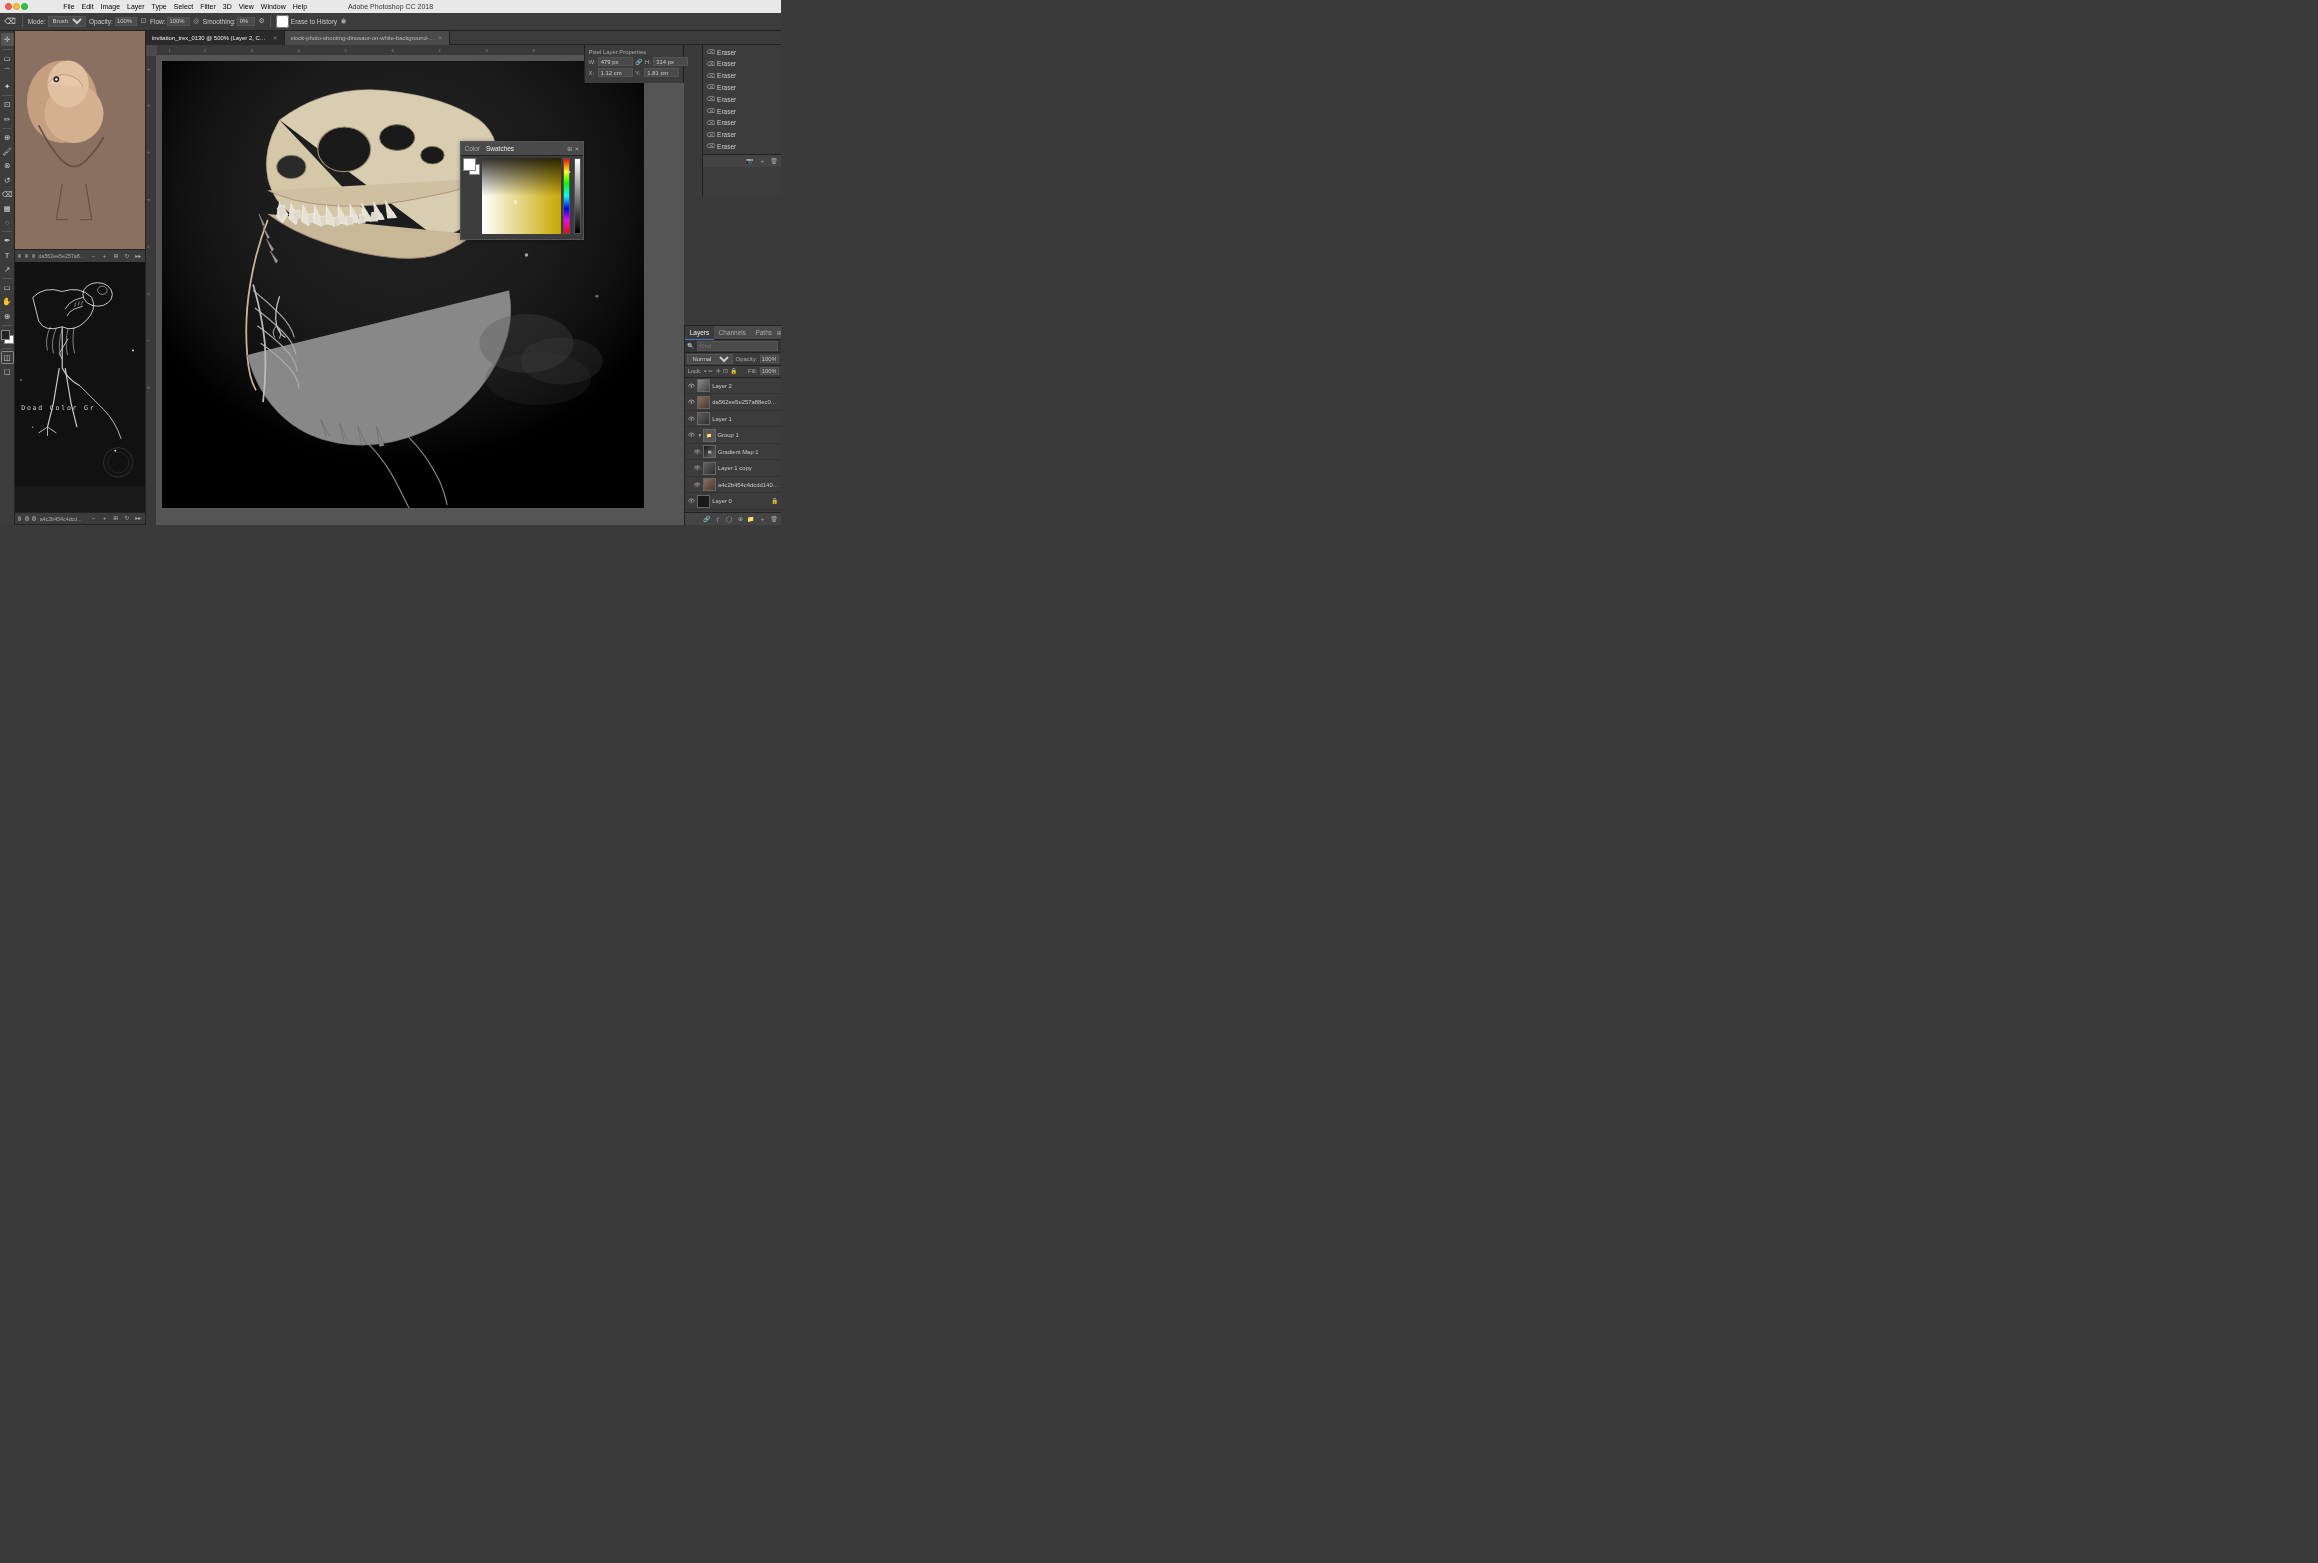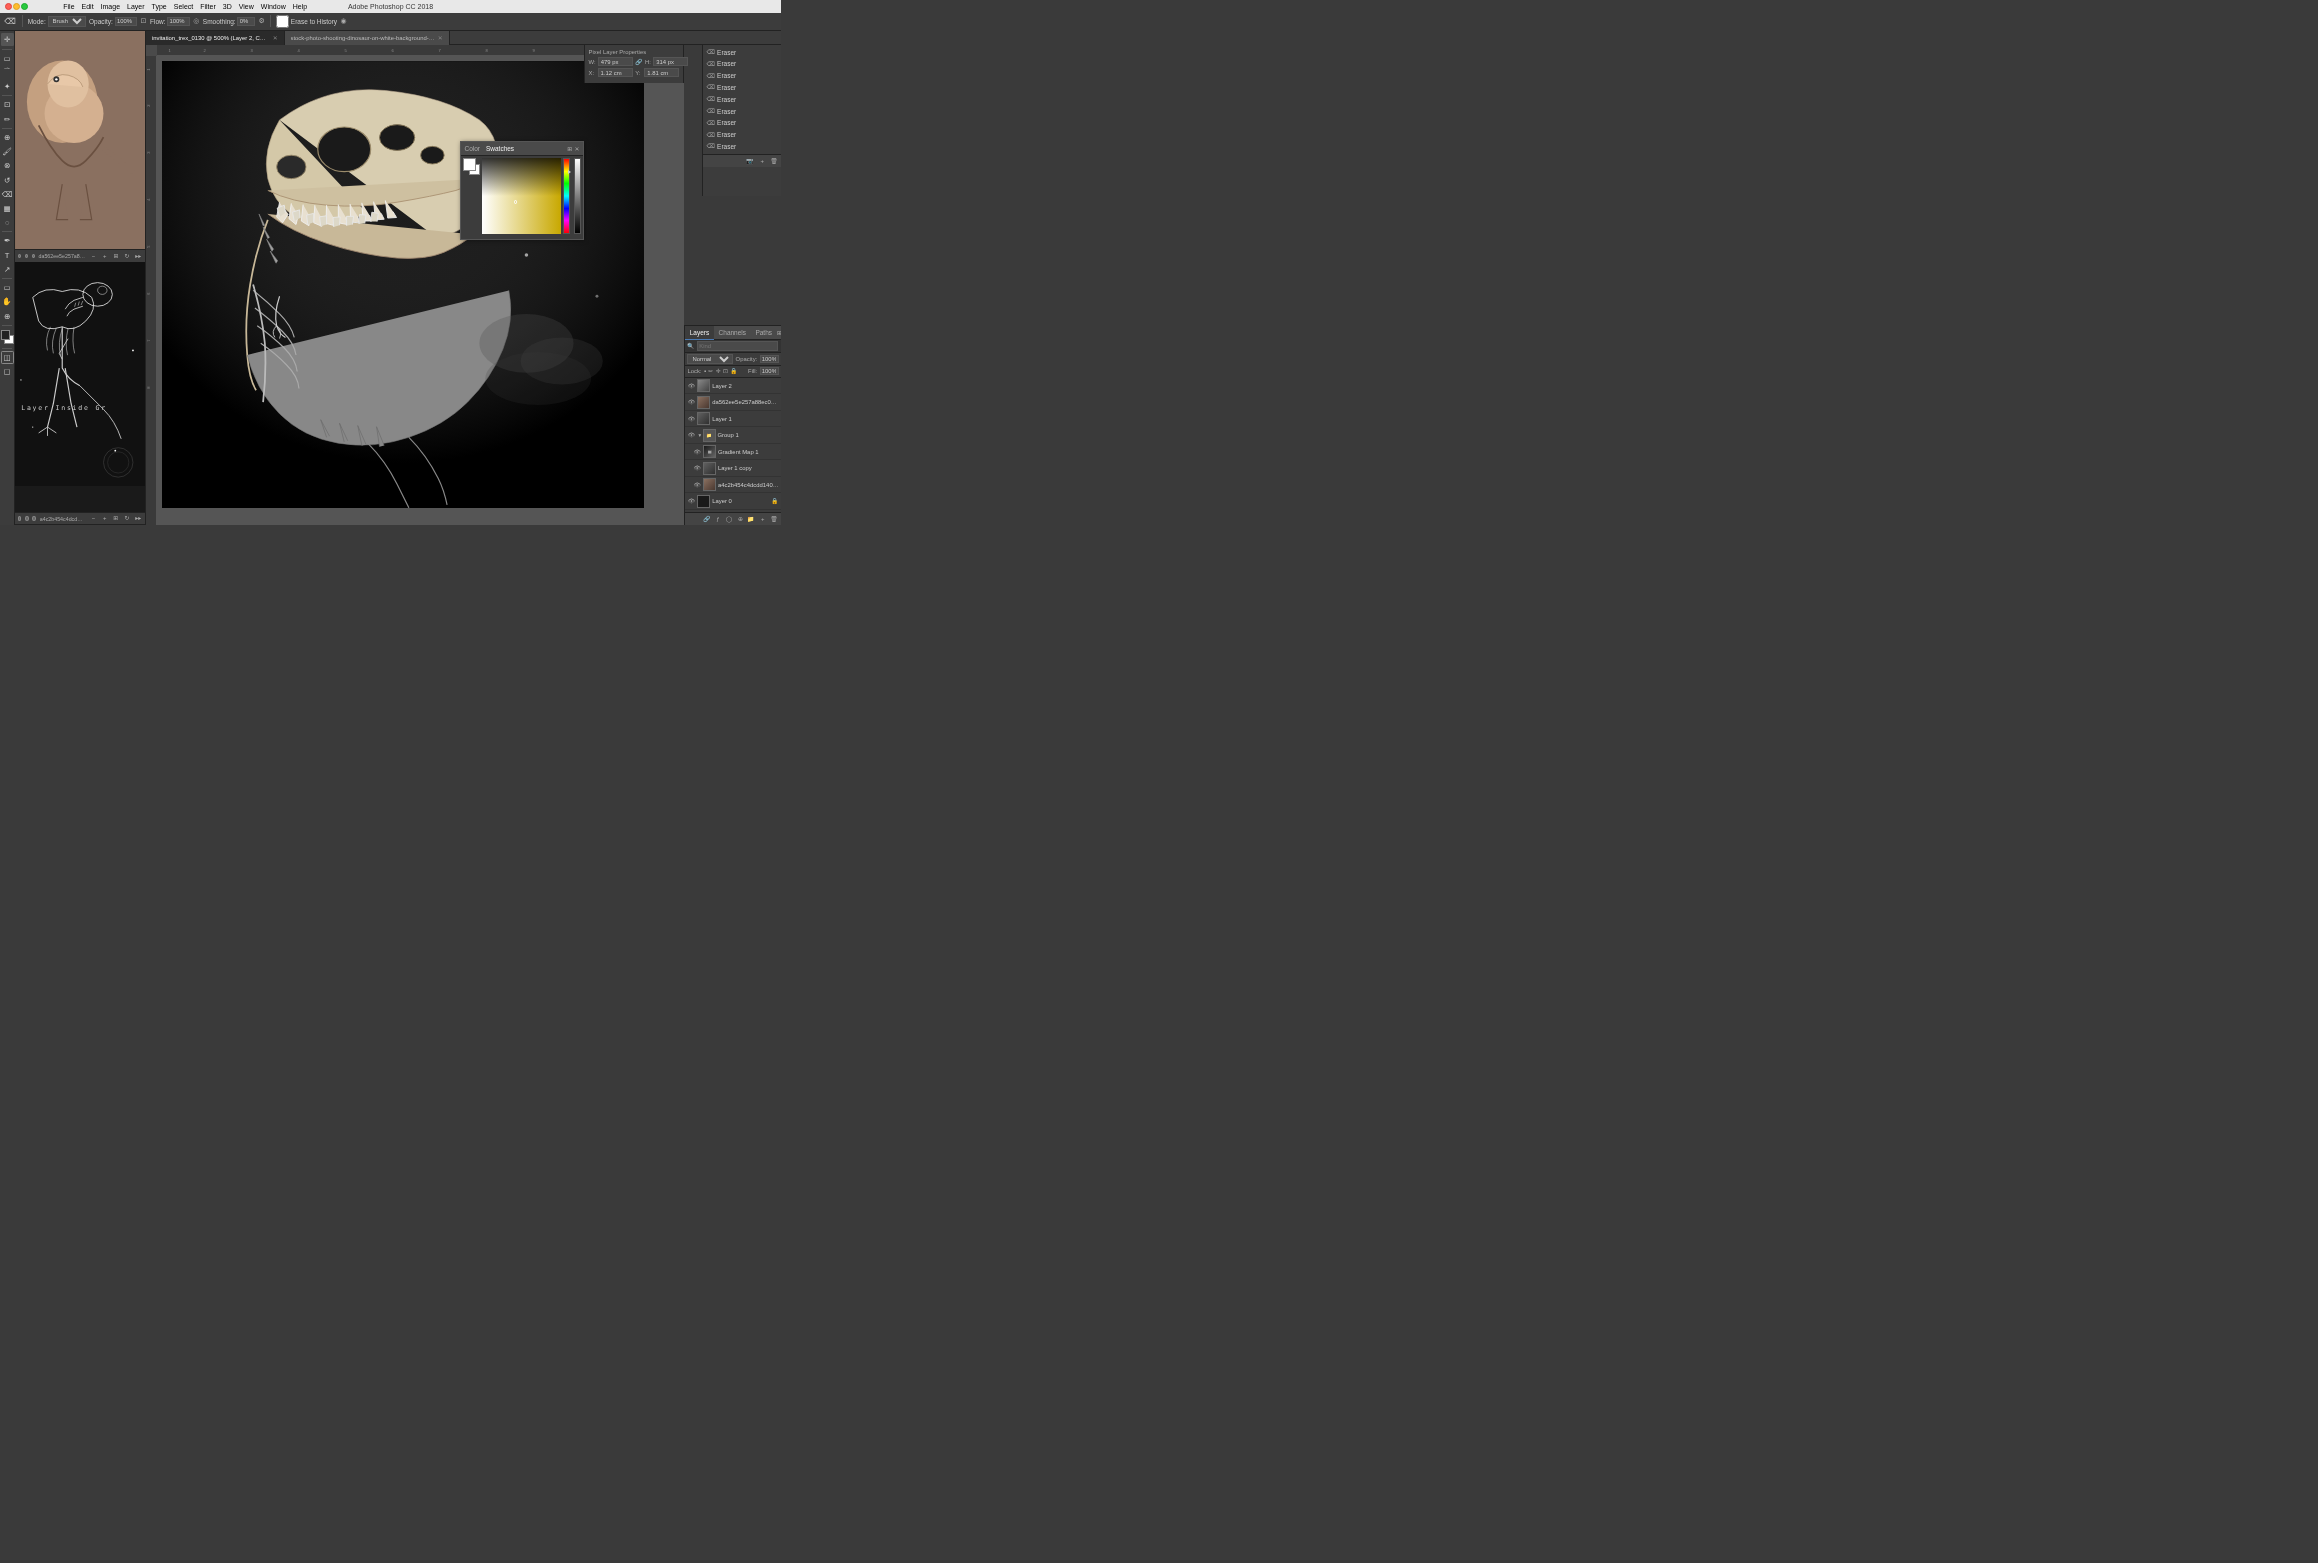--- a/index.html
+++ b/index.html
@@ -877,21 +877,21 @@
         <path d="M110 210 Q130 230 150 250 Q170 270 180 300" stroke="#ccc" stroke-width="1.5" fill="none"></path>
 
         <circle cx="170" cy="320" r="1.5" fill="#fff"></circle>
         <circle cx="30" cy="280" r="1" fill="#fff"></circle>
         <circle cx="200" cy="150" r="1.5" fill="#fff"></circle>
         <circle cx="10" cy="200" r="1" fill="#fff"></circle>
 
         <circle cx="175" cy="340" r="25" fill="none" stroke="#444" stroke-width="1"></circle>
         <circle cx="175" cy="340" r="18" fill="none" stroke="#333" stroke-width="1"></circle>
       </svg>
-      <span class="dead-inside-text">Layer Inside Gr</span>
+      <span class="dead-inside-text">Dead Color Gr</span>
     </div>
   </div>
 
   <div class="panel-mini-bar2">
     <div style="width:4.7px;height:4.7px;border-radius:50%;background:#666;border:0.6px solid #888;"></div>
     <div style="width:4.7px;height:4.7px;border-radius:50%;background:#666;border:0.6px solid #888;margin-left:1.2px;"></div>
     <div style="width:4.7px;height:4.7px;border-radius:50%;background:#666;border:0.6px solid #888;margin-left:1.2px;"></div>
     <span class="thumb-filename">a4c2b454c4dcdd140de1e7...</span>
     <div style="margin-left:auto;display:flex;gap:1.8px;">
       <div class="mini-bar-btn">−</div>

